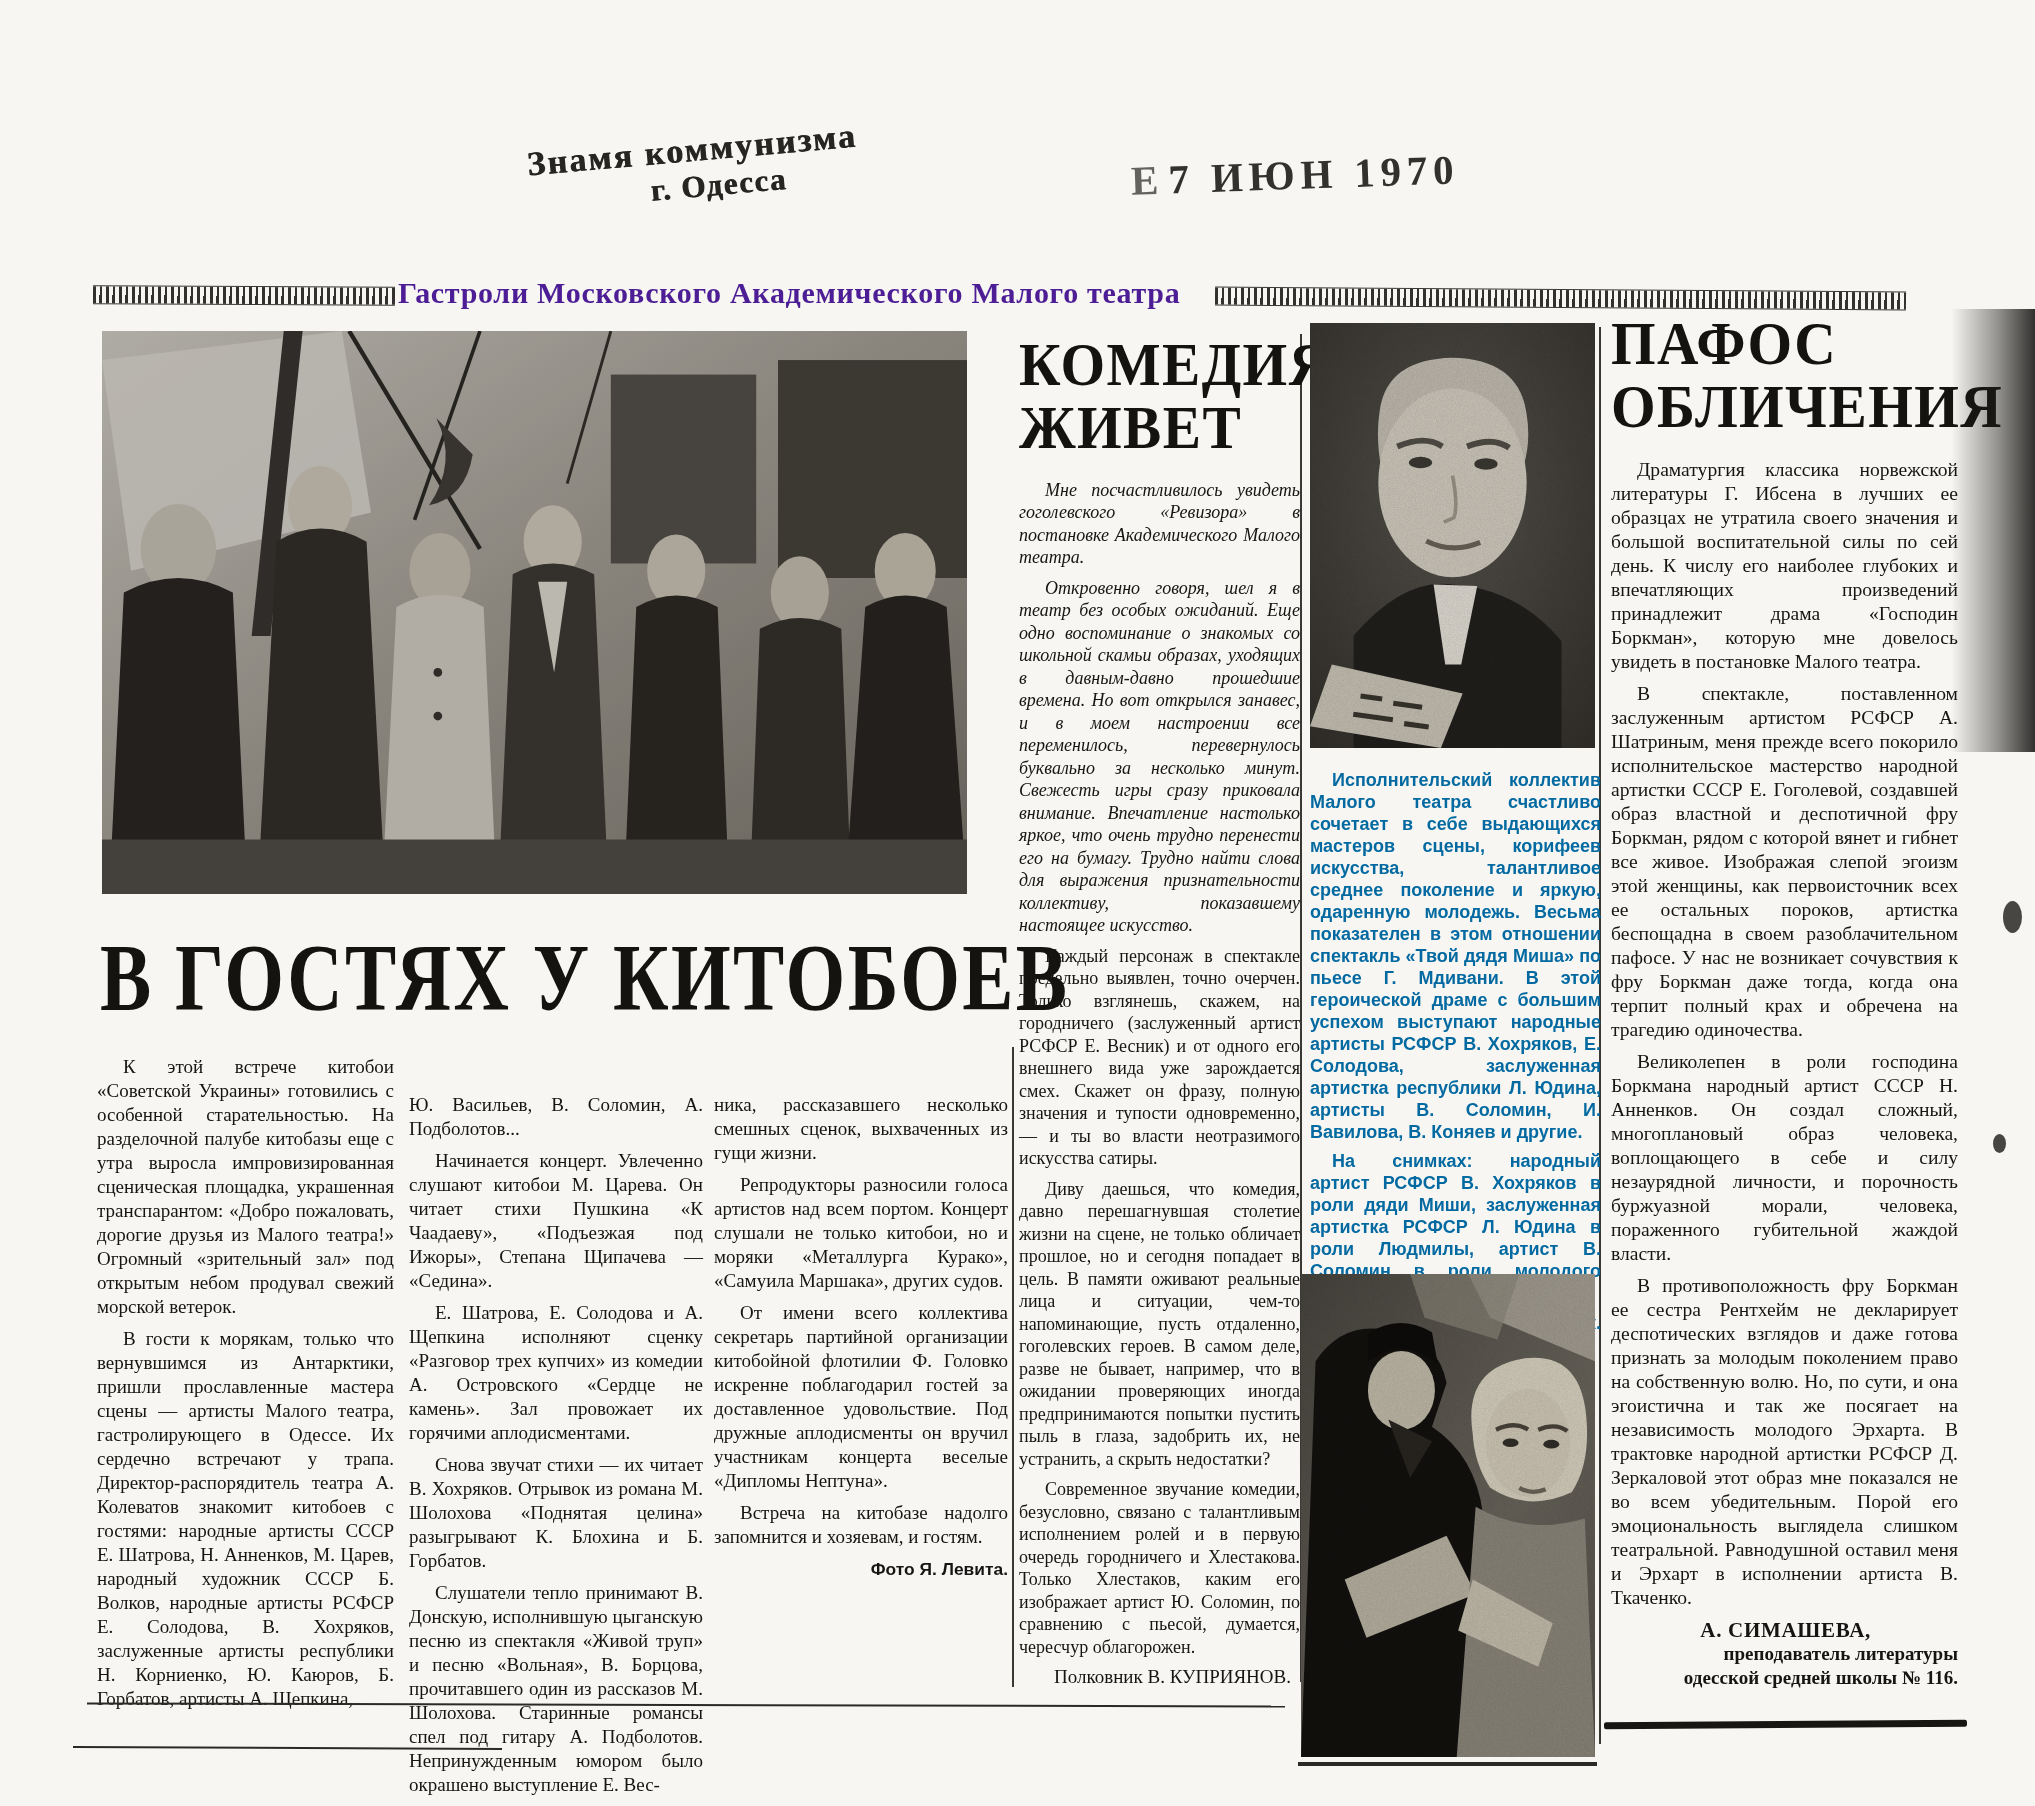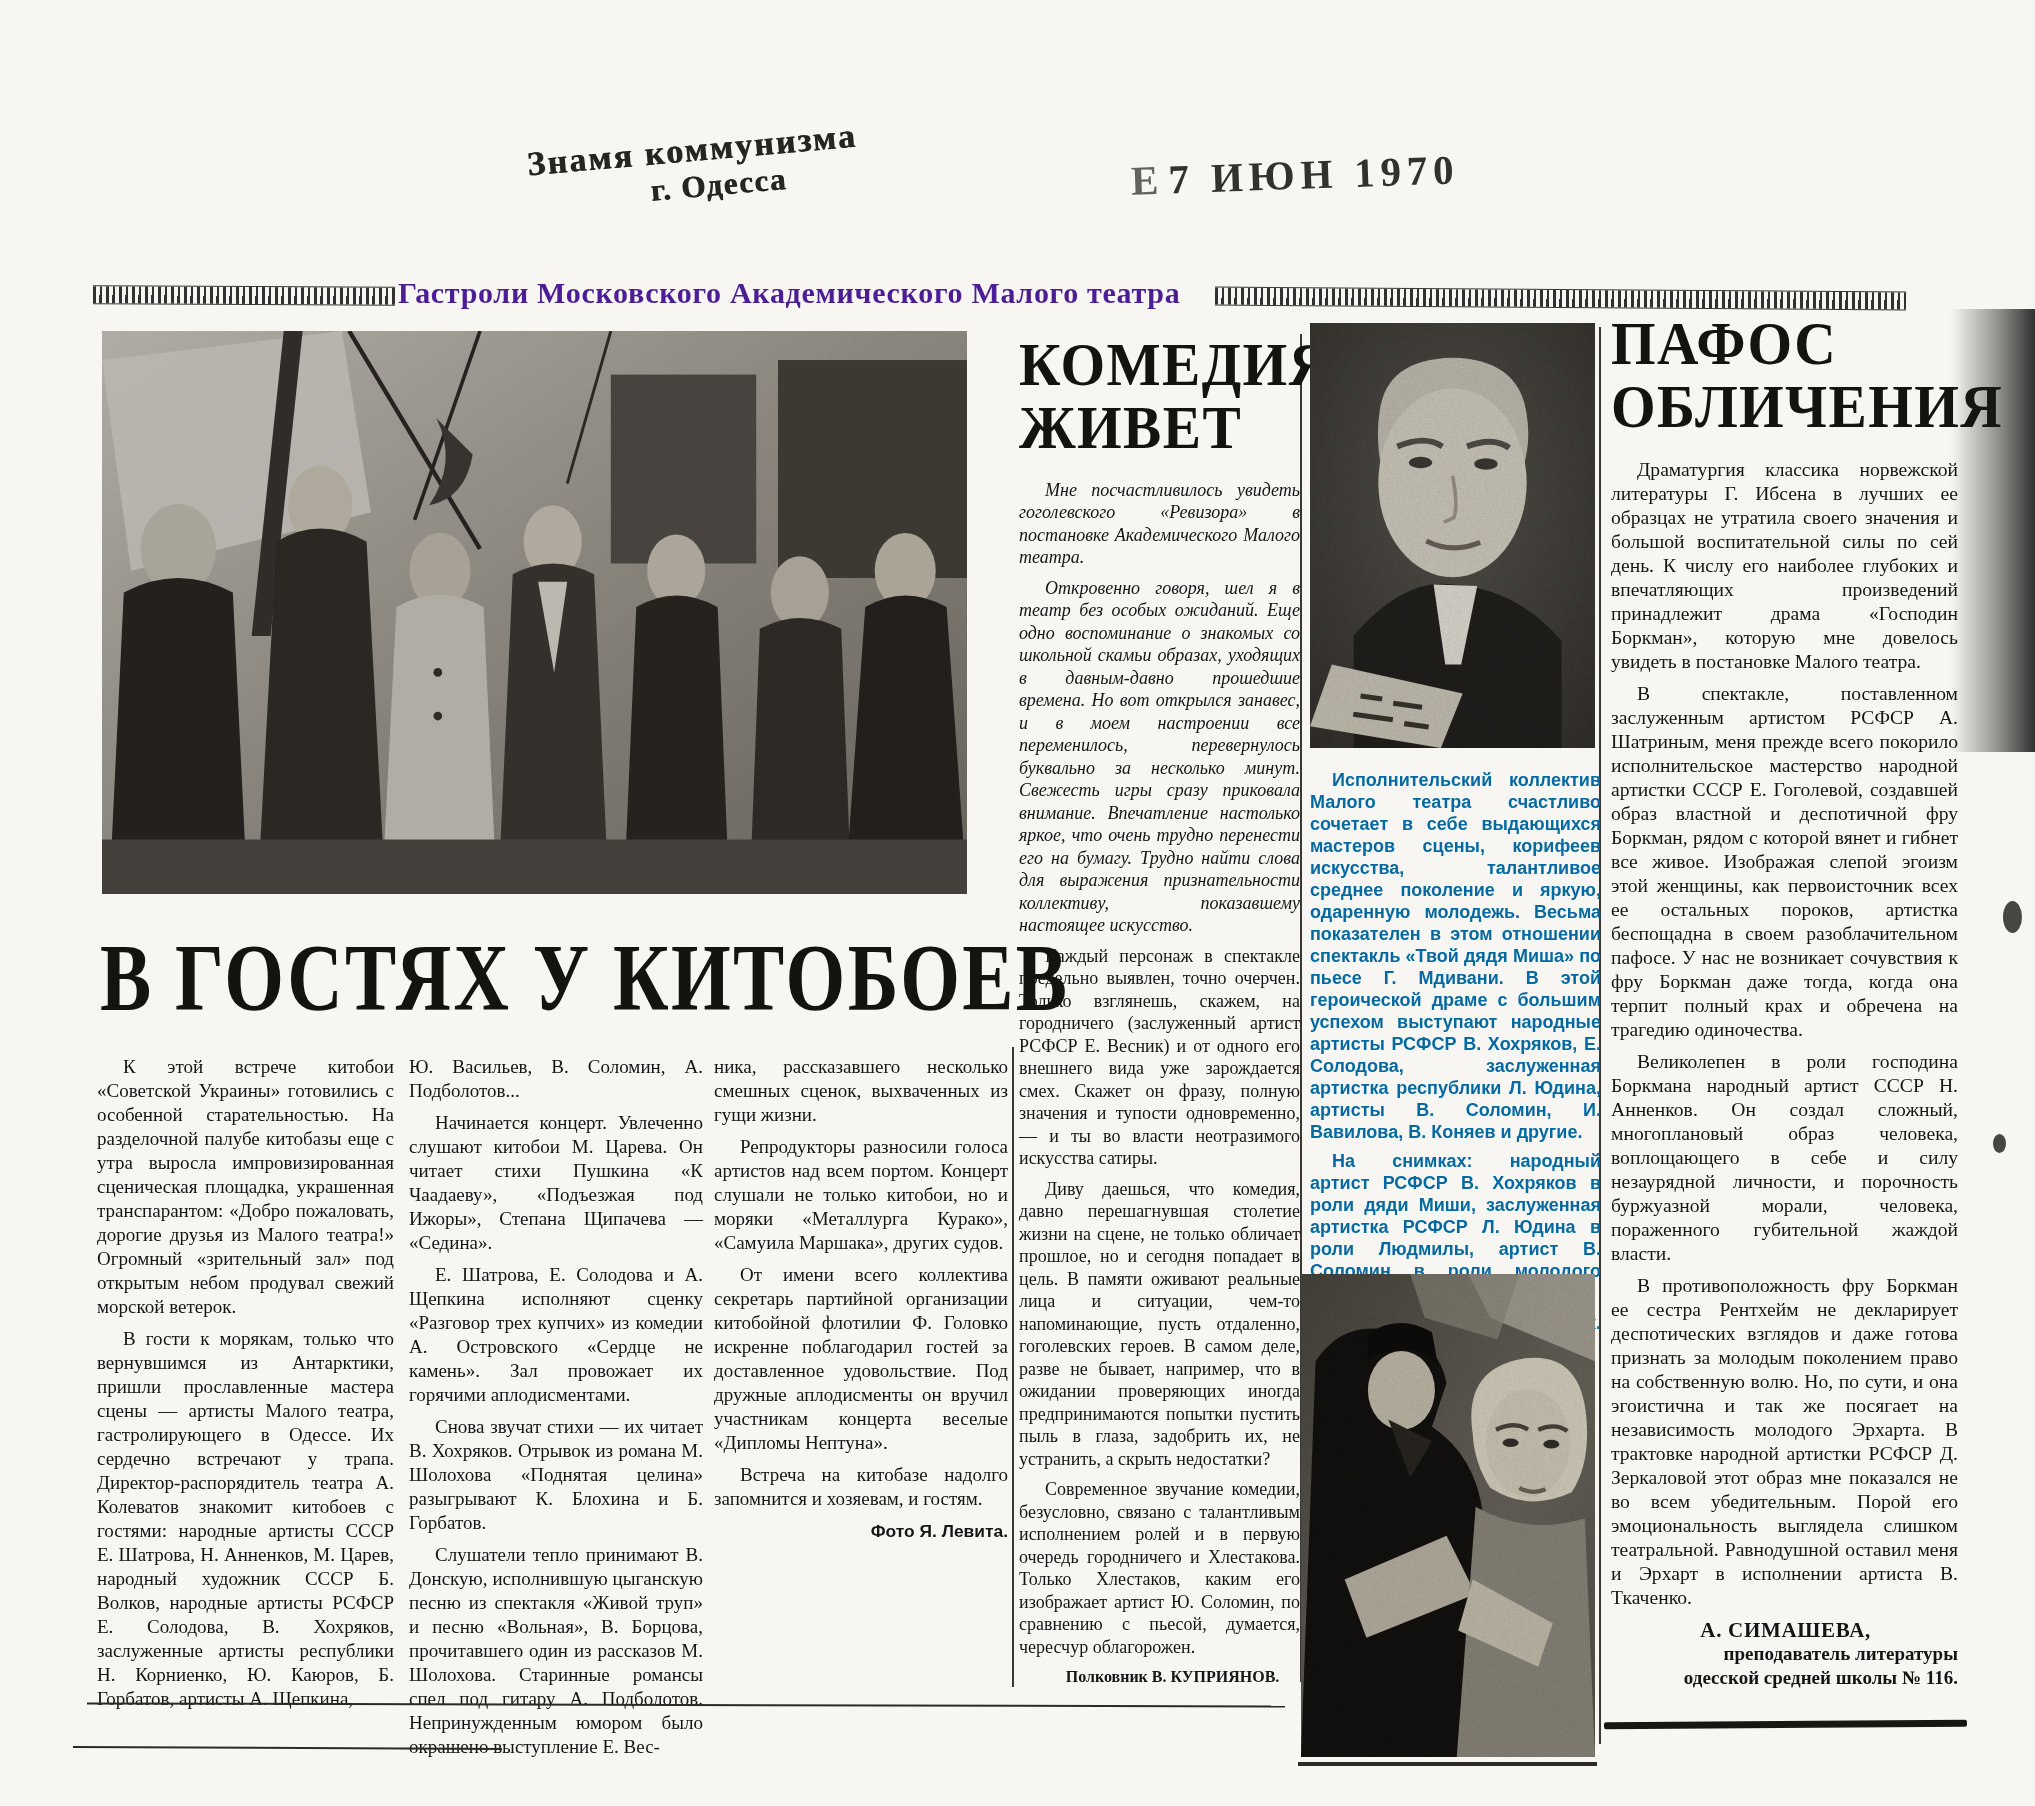--- a/index.html
+++ b/index.html
@@ -22,31 +22,31 @@
   
   .photo{position:absolute;overflow:hidden;background:#8d8a83;}
   .photo svg{display:block;width:100%;height:100%;}
   
   .headline{position:absolute;left:100px;top:922px;font-size:96px;font-weight:700;
       white-space:nowrap;transform:scaleX(.80);transform-origin:left top;
       letter-spacing:2.9px;color:#15130f;}
   
   .col{position:absolute;text-align:justify;}
   .col p{margin:0 0 8px 0;text-indent:26px;}
-  .col p.noind{text-indent:0;}
+  .col p.noind{text-indent:0;margin-top:38px;}
   .whale{width:297px;font-size:19px;line-height:24px;}
   .comedy{width:281px;font-size:18px;line-height:22.5px;}
   .pathos{width:347px;font-size:19.6px;line-height:24px;}
   .ital{font-style:italic;}
   .art-title{font-weight:700;line-height:1.04;letter-spacing:1.5px;color:#15130f;
       transform:scaleX(.94);transform-origin:left top;margin:0 0 19px 0;}
   .art-title .tl{display:block;white-space:nowrap;}
   .comedy .art-title{font-size:61px;}
   .pathos .art-title{font-size:61px;}
-  .sig{font-weight:700;text-align:center;text-indent:0;margin-top:11.6px;font-size:16px;}
+  .sig{font-weight:400;text-align:center;text-indent:0;margin-top:11.6px;font-size:19px;}
   .capt{font-family:"Liberation Sans", sans-serif;font-weight:700;}
   .capt-block{position:absolute;width:291px;font-family:"Liberation Sans",sans-serif;
       font-weight:700;font-size:18px;line-height:22px;text-align:justify;color:#0369a1;}
   .capt-block p{margin:0 0 7.3px 0;text-indent:22px;}
   .credit{text-align:right;text-indent:0 !important;}
   .pathos-sig{text-align:right;text-indent:0 !important;font-weight:700;margin-top:13px;}
   .pathos-sig .nm{font-size:21px;letter-spacing:0.7px;display:block;padding-right:87px;text-align:right;}
   .pathos-sig .rl{display:block;font-size:19px;font-weight:700;}
   
   .vrule{position:absolute;width:1.5px;background:#3a3833;}

